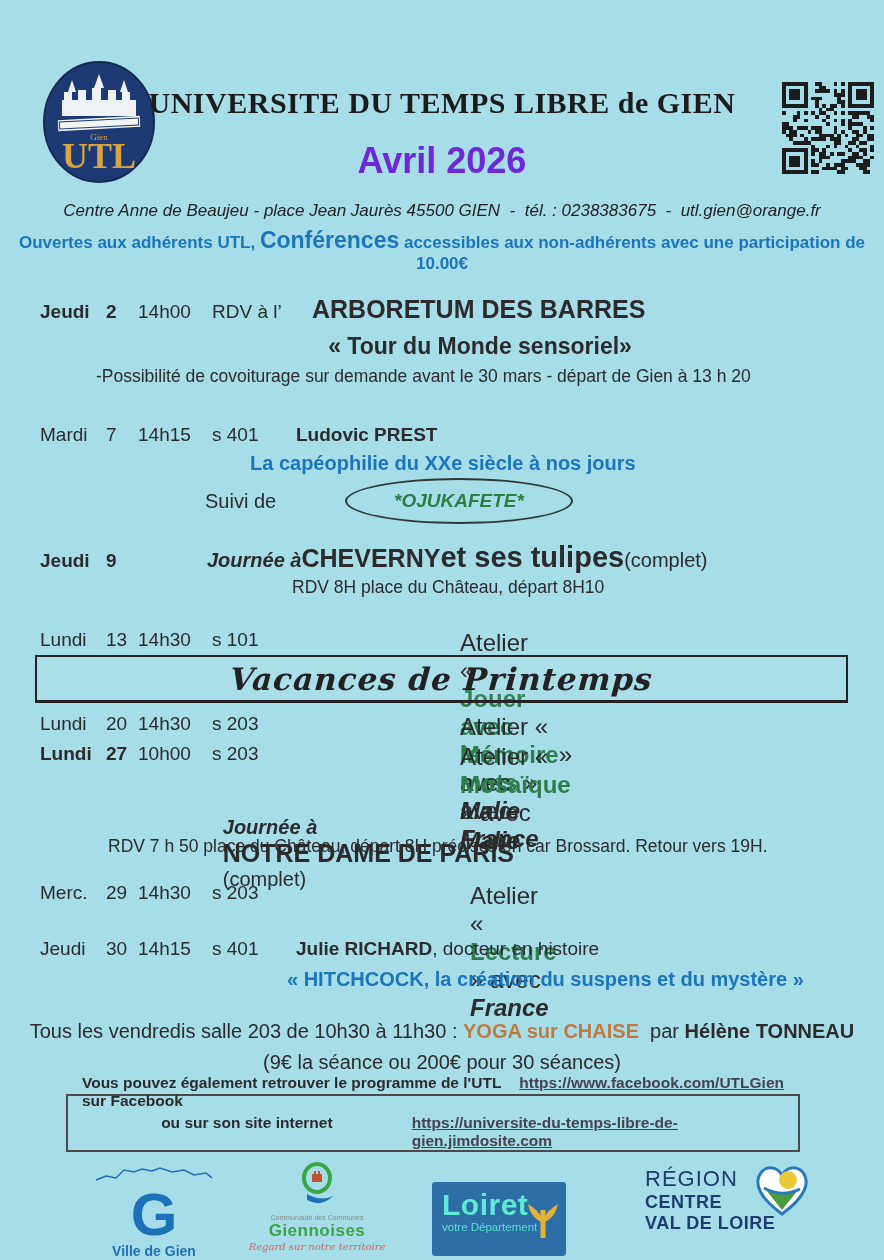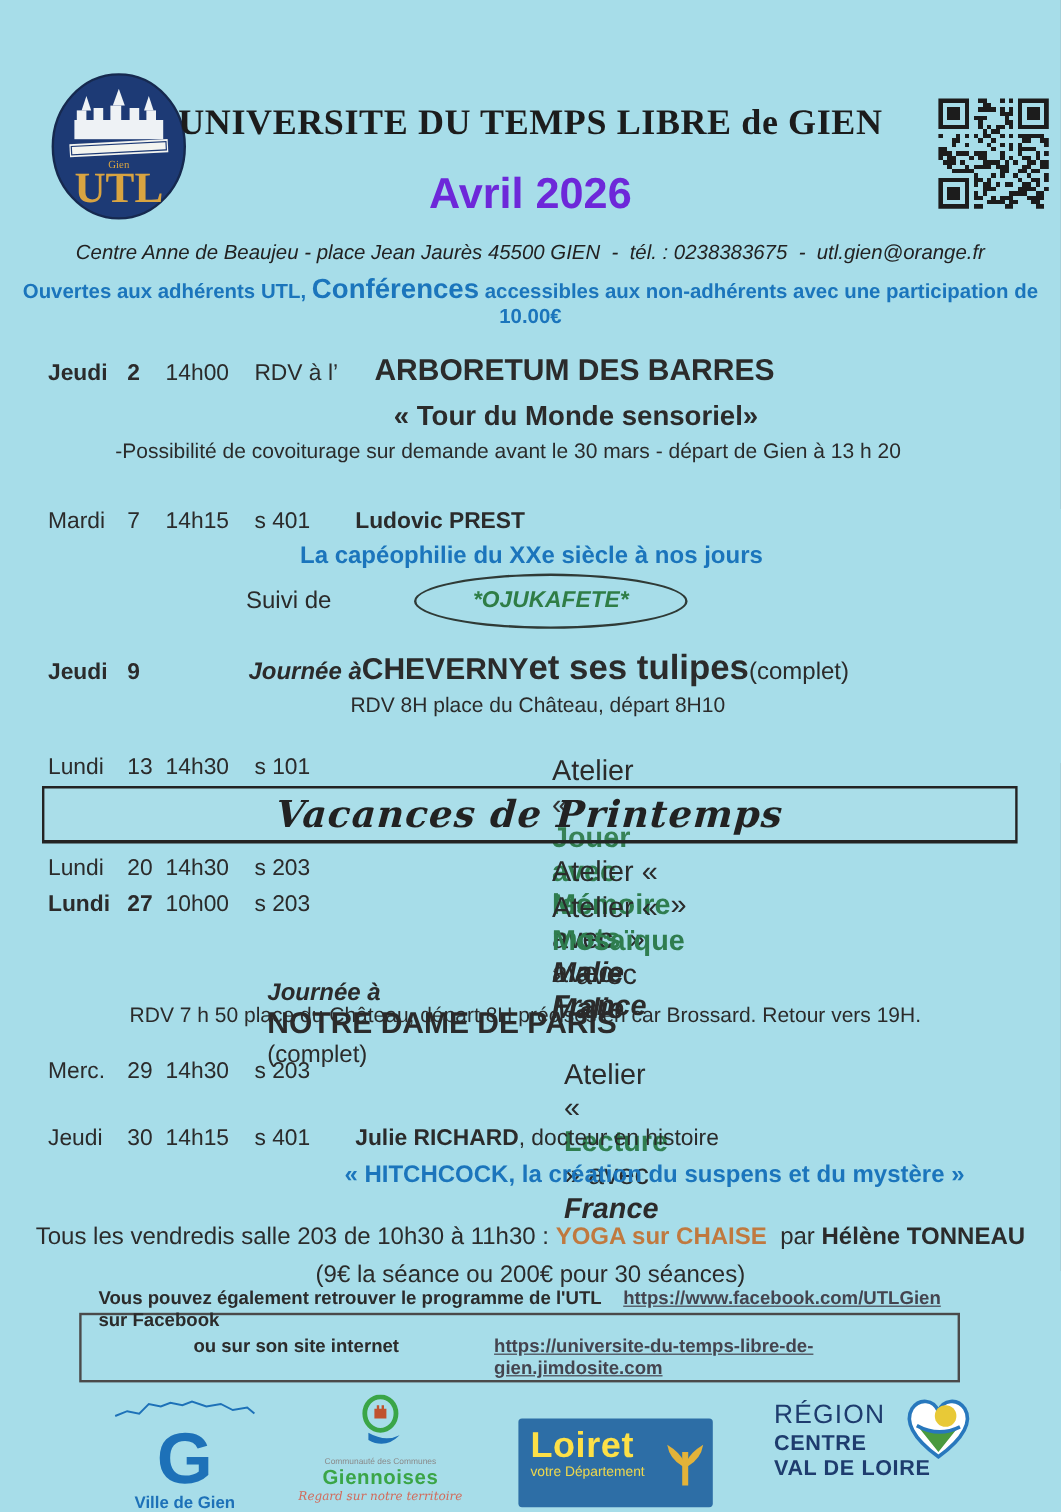--- a/index.html
+++ b/index.html
@@ -67,22 +67,22 @@
   .qr{position:absolute;left:782px;top:82px;width:92px;height:92px}
   .logo-gien{position:absolute;left:84px;top:1166px;width:140px;text-align:center}
   .logo-gien .g{font-size:60px;font-weight:bold;color:var(--gien-blue);
         line-height:.95;font-family:"Liberation Sans",sans-serif}
   .logo-gien .cap{font-size:14px;font-weight:bold;color:var(--gien-blue)}
   .logo-gienn{position:absolute;left:242px;top:1162px;width:150px;text-align:center}
   .logo-gienn .tiny{font-size:7px;color:#8a8a8a;margin-top:2px}
   .logo-gienn .name{font-size:17px;font-weight:bold;color:var(--gienn-green);letter-spacing:.5px}
   .logo-gienn .tag{font-size:10px;font-style:italic;color:var(--tagline-red);
         font-family:"DejaVu Serif",serif}
-  .logo-loiret{position:absolute;left:432px;top:1182px;width:162px;height:74px;
-        background:var(--loiret-blue);border-radius:3px;color:#fde047;padding:6px 10px}
+  .logo-loiret{position:absolute;left:432px;top:1182px;width:134px;height:74px;
+        background:var(--loiret-blue);border-radius:3px;color:#5eead4;padding:6px 10px}
   .logo-loiret .name{font-size:30px;font-weight:bold;letter-spacing:.5px;line-height:1.1}
   .logo-loiret .sub{font-size:11.5px;opacity:.92}
   .logo-loiret svg{position:absolute;right:4px;top:14px}
   .logo-region{position:absolute;left:645px;top:1166px;width:170px;color:var(--region-navy)}
   .logo-region .l1{font-size:22px;letter-spacing:1px}
   .logo-region .l2,.logo-region .l3{font-size:18px;font-weight:bold;letter-spacing:.5px}
   .logo-region svg{position:absolute;left:105px;top:-6px}
 </style>
 </head>
 <body>

